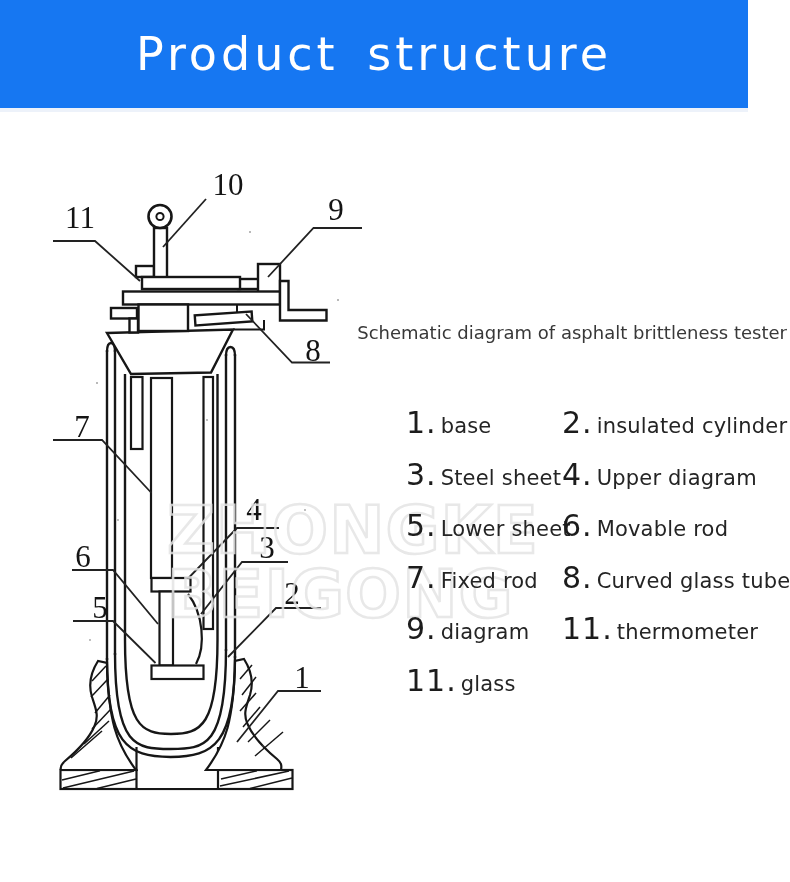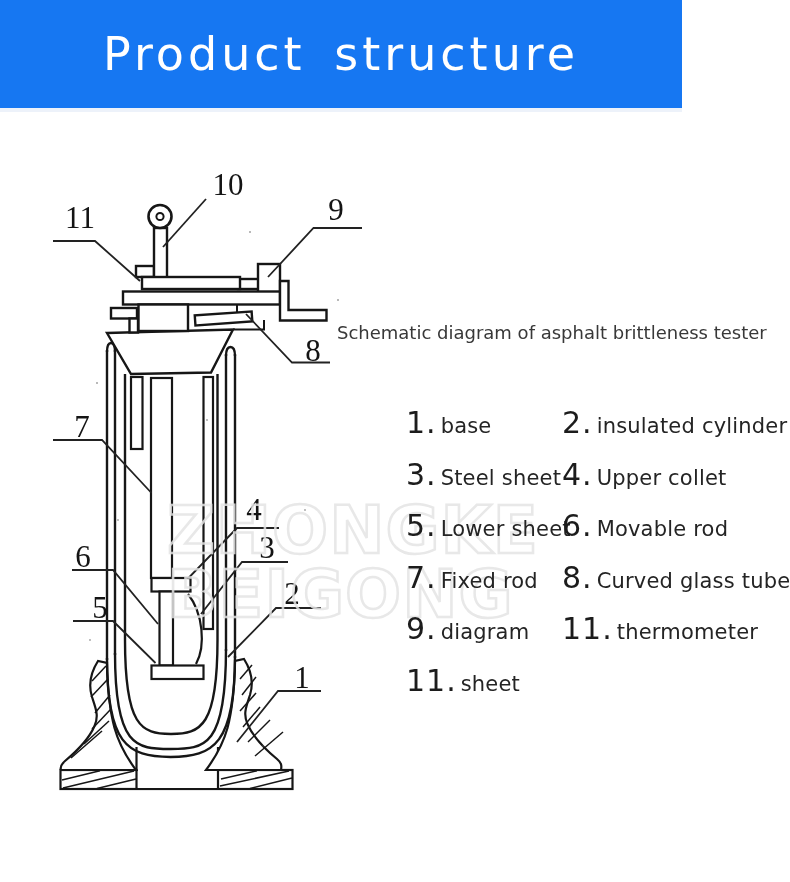--- a/index.html
+++ b/index.html
@@ -1,25 +1,25 @@
 <!DOCTYPE html>
 <html><head>
 <meta charset="utf-8">
 <style>
   html,body{margin:0;padding:0;background:#ffffff;}
   #page{position:relative;width:790px;height:882px;background:#ffffff;overflow:hidden;
         font-family:"DejaVu Sans","Liberation Sans",sans-serif;}
   
-  #hdr{position:absolute;left:0;top:0;width:682px;height:108px;background:#1677F2;
+  #hdr{position:absolute;left:0;top:0;width:748px;height:108px;background:#1677F2;
        border-bottom:4px solid #edf2fa;display:flex;align-items:center;justify-content:center;}
   #hdr .ttl{color:#ffffff;font-size:46px;font-weight:400;letter-spacing:4px;word-spacing:10px;
        font-family:"DejaVu Sans","Liberation Sans",sans-serif;}
   
   .caption{position:absolute;left:337px;top:322px;width:450px;font-size:18px;color:#383838;
-       letter-spacing:0px;}
+       letter-spacing:0px;text-align:right;}
   
   .wm{position:absolute;left:167px;z-index:5;font-weight:bold;font-size:66px;letter-spacing:1px;
       color:rgba(255,255,255,0);-webkit-text-stroke:2.5px #e4e4e4;pointer-events:none;opacity:.85;
       font-family:"DejaVu Sans",sans-serif;}
   #wm1{top:492px;} #wm2{top:556px;}
   
   #parts{position:absolute;left:406px;top:400px;width:384px;z-index:6;}
   .part-row{height:51.6px;box-sizing:border-box;padding-top:5px;font-size:0;white-space:nowrap;}
   .pcell{display:inline-block;font-size:0;}
   .pcell.c1{width:156px;}
@@ -160,32 +160,32 @@
     </g>
   </svg>
 
   <div id="parts">
     <div class="part-row">
       <span class="pcell c1"><span class="pnum">1.</span><span class="pname">base</span></span>
       <span class="pcell"><span class="pnum">2.</span><span class="pname">insulated cylinder</span></span>
     </div>
     <div class="part-row">
       <span class="pcell c1"><span class="pnum">3.</span><span class="pname">Steel sheet</span></span>
-      <span class="pcell"><span class="pnum">4.</span><span class="pname">Upper collet</span></span>
+      <span class="pcell"><span class="pnum">4.</span><span class="pname">Upper diagram</span></span>
     </div>
     <div class="part-row">
       <span class="pcell c1"><span class="pnum">5.</span><span class="pname">Lower sheet</span></span>
       <span class="pcell"><span class="pnum">6.</span><span class="pname">Movable rod</span></span>
     </div>
     <div class="part-row">
       <span class="pcell c1"><span class="pnum">7.</span><span class="pname">Fixed rod</span></span>
       <span class="pcell"><span class="pnum">8.</span><span class="pname">Curved glass tube</span></span>
     </div>
     <div class="part-row">
       <span class="pcell c1"><span class="pnum">9.</span><span class="pname">diagram</span></span>
       <span class="pcell"><span class="pnum">11.</span><span class="pname">thermometer</span></span>
     </div>
     <div class="part-row">
-      <span class="pcell c1"><span class="pnum">11.</span><span class="pname">sheet</span></span>
+      <span class="pcell c1"><span class="pnum">11.</span><span class="pname">glass</span></span>
     </div>
   </div>
 
 </div>
 
 </body></html>

